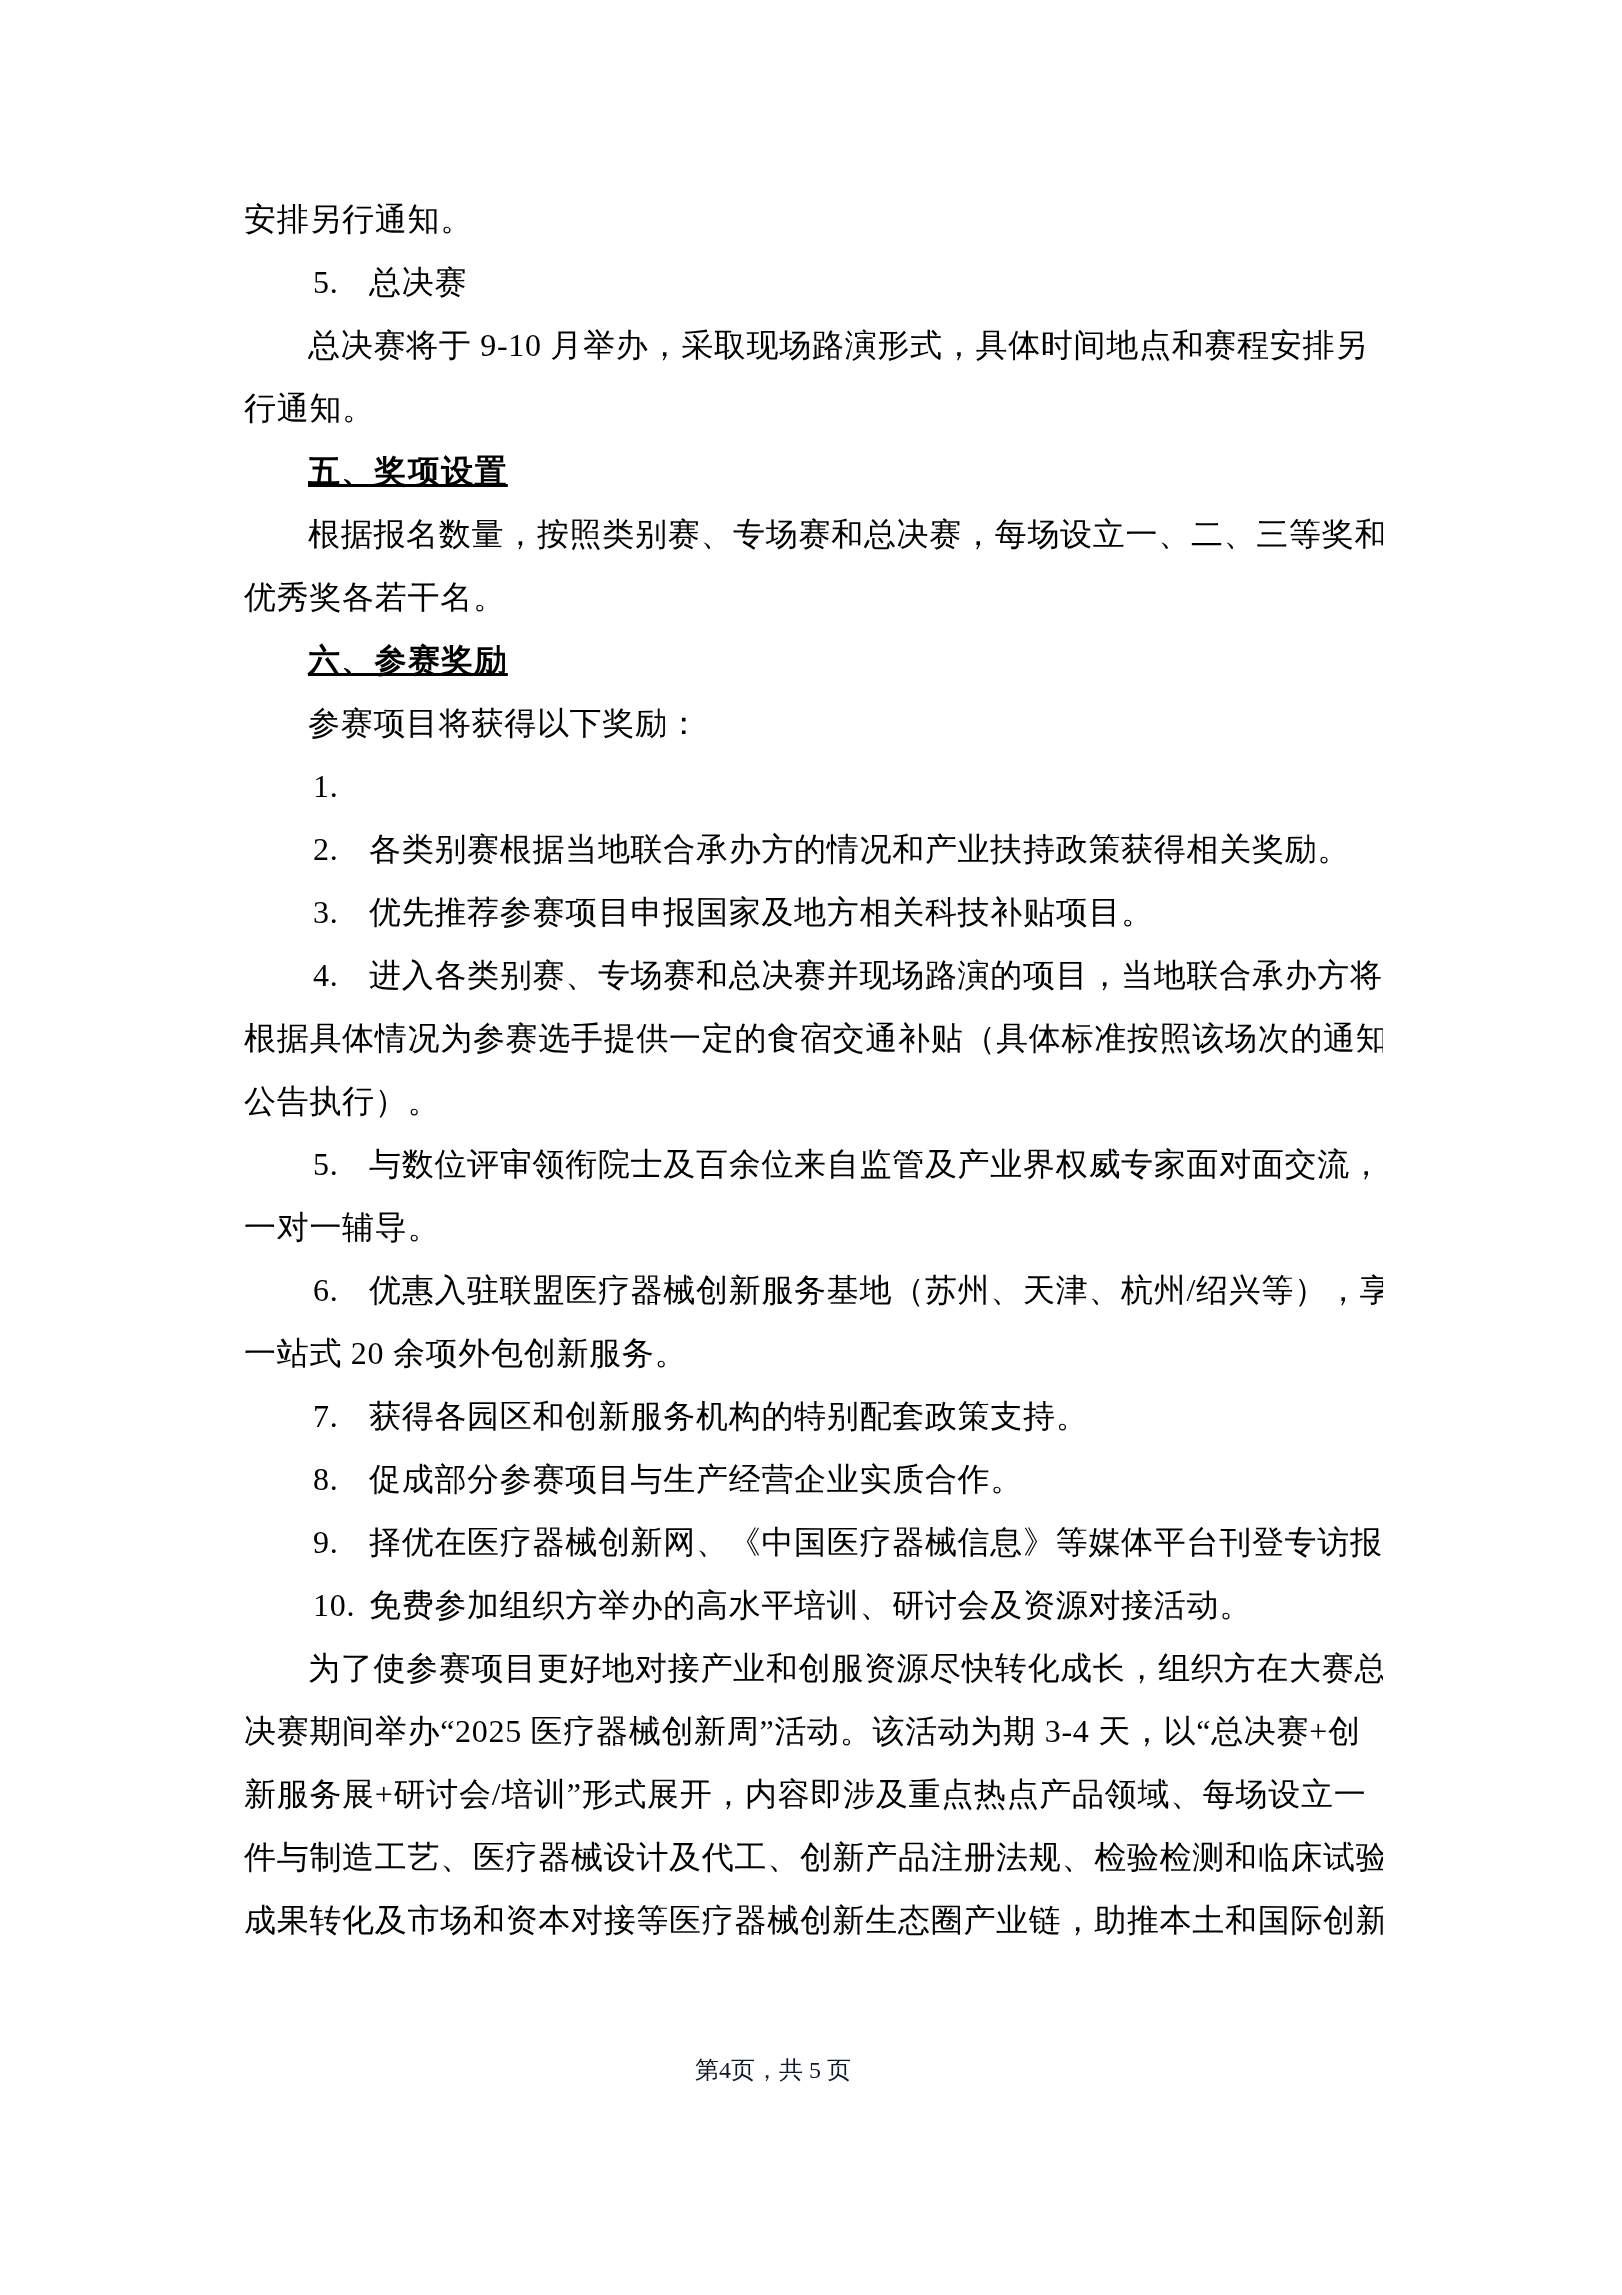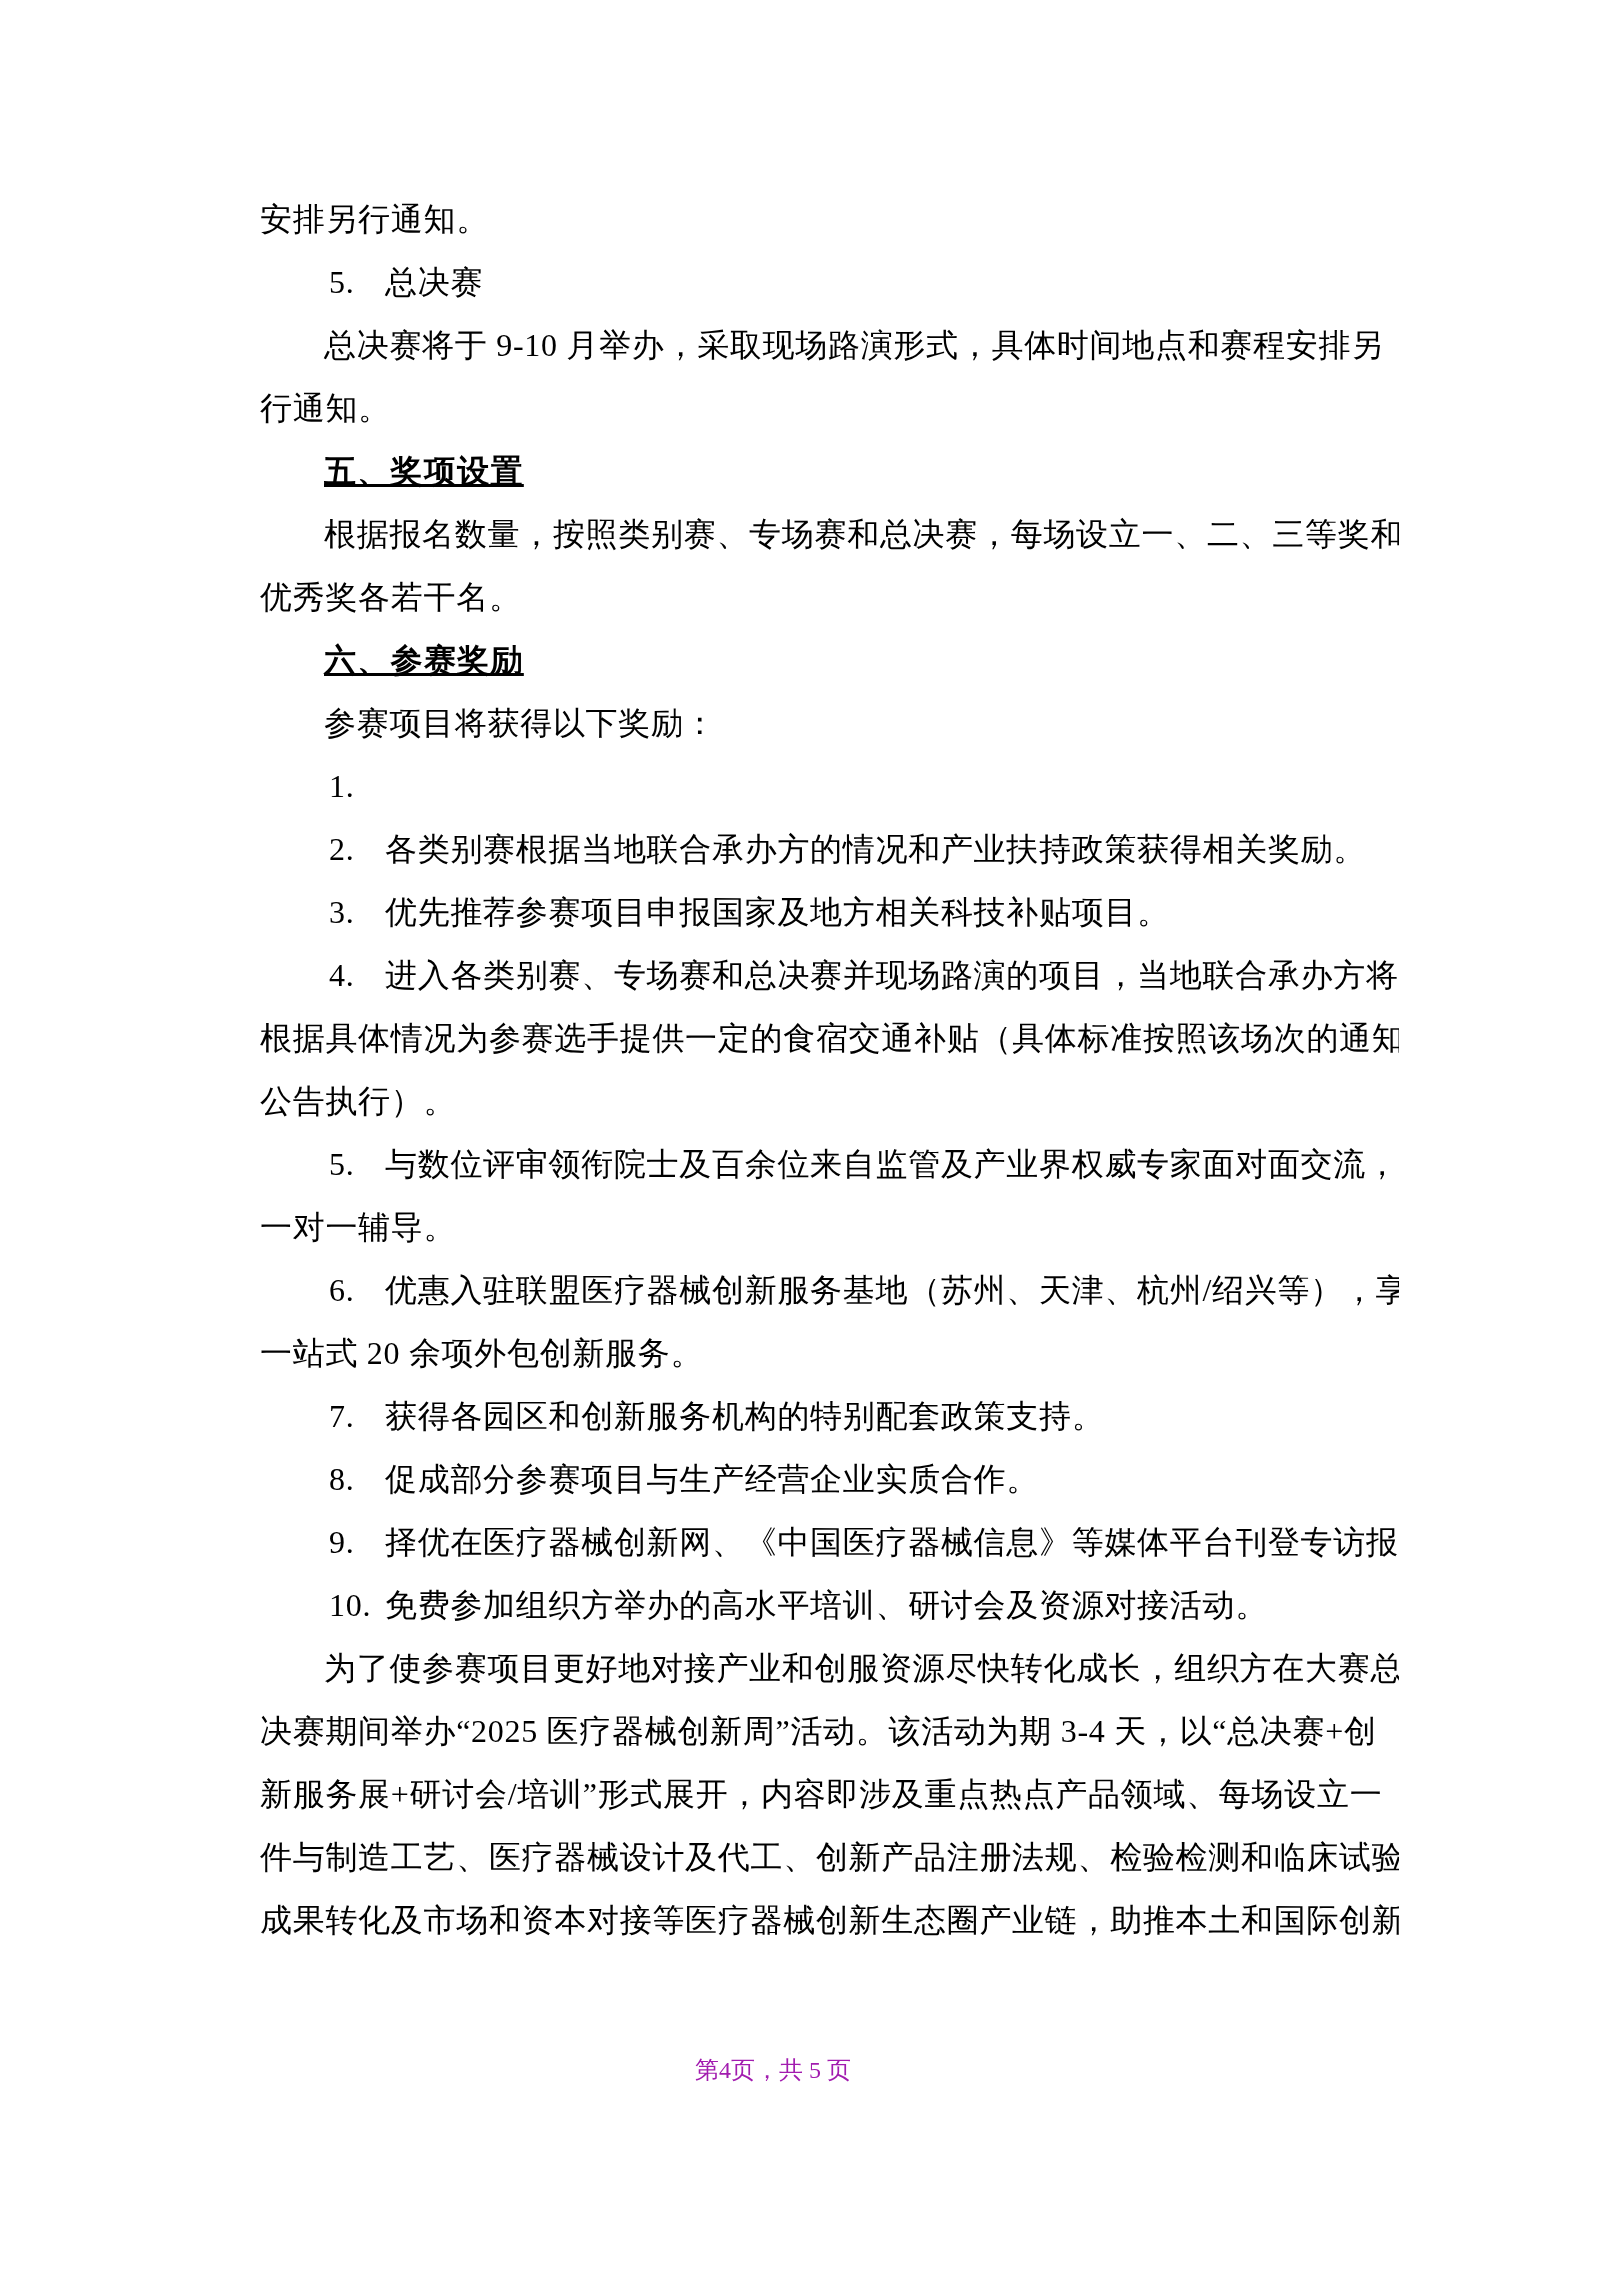--- a/index.html
+++ b/index.html
@@ -11,21 +11,21 @@
     position: relative;
     width: 1623px;
     height: 2295px;
     background: #ffffff;
     color: #000000;
     font-family: "Liberation Serif", "DejaVu Serif", serif;
     overflow: hidden;
   }
   .doc-body {
     position: absolute;
-    left: 260px;
+    left: 244px;
     top: 188px;
     width: 1139px;
     height: 1845px;
     overflow: hidden;
   }
   .line {
     height: 63px;
     line-height: 63px;
     font-size: 32px;
     white-space: nowrap;
@@ -49,21 +49,21 @@
   .line.list .txt { flex: 0 1 auto; }
   .footer {
     position: absolute;
     top: 2055px;
     left: 0;
     width: 1546px;
     height: 31px;
     line-height: 31px;
     text-align: center;
     font-size: 24px;
-    color: #a21caf;
+    color: #0f172a;
     font-family: "Liberation Serif", "DejaVu Serif", serif;
   }
 </style>
 </head>
 <body>
 
 <div class="page">
   <div class="doc-body">
       <div class="line flush">安排另行通知。</div>
       <div class="line list">

